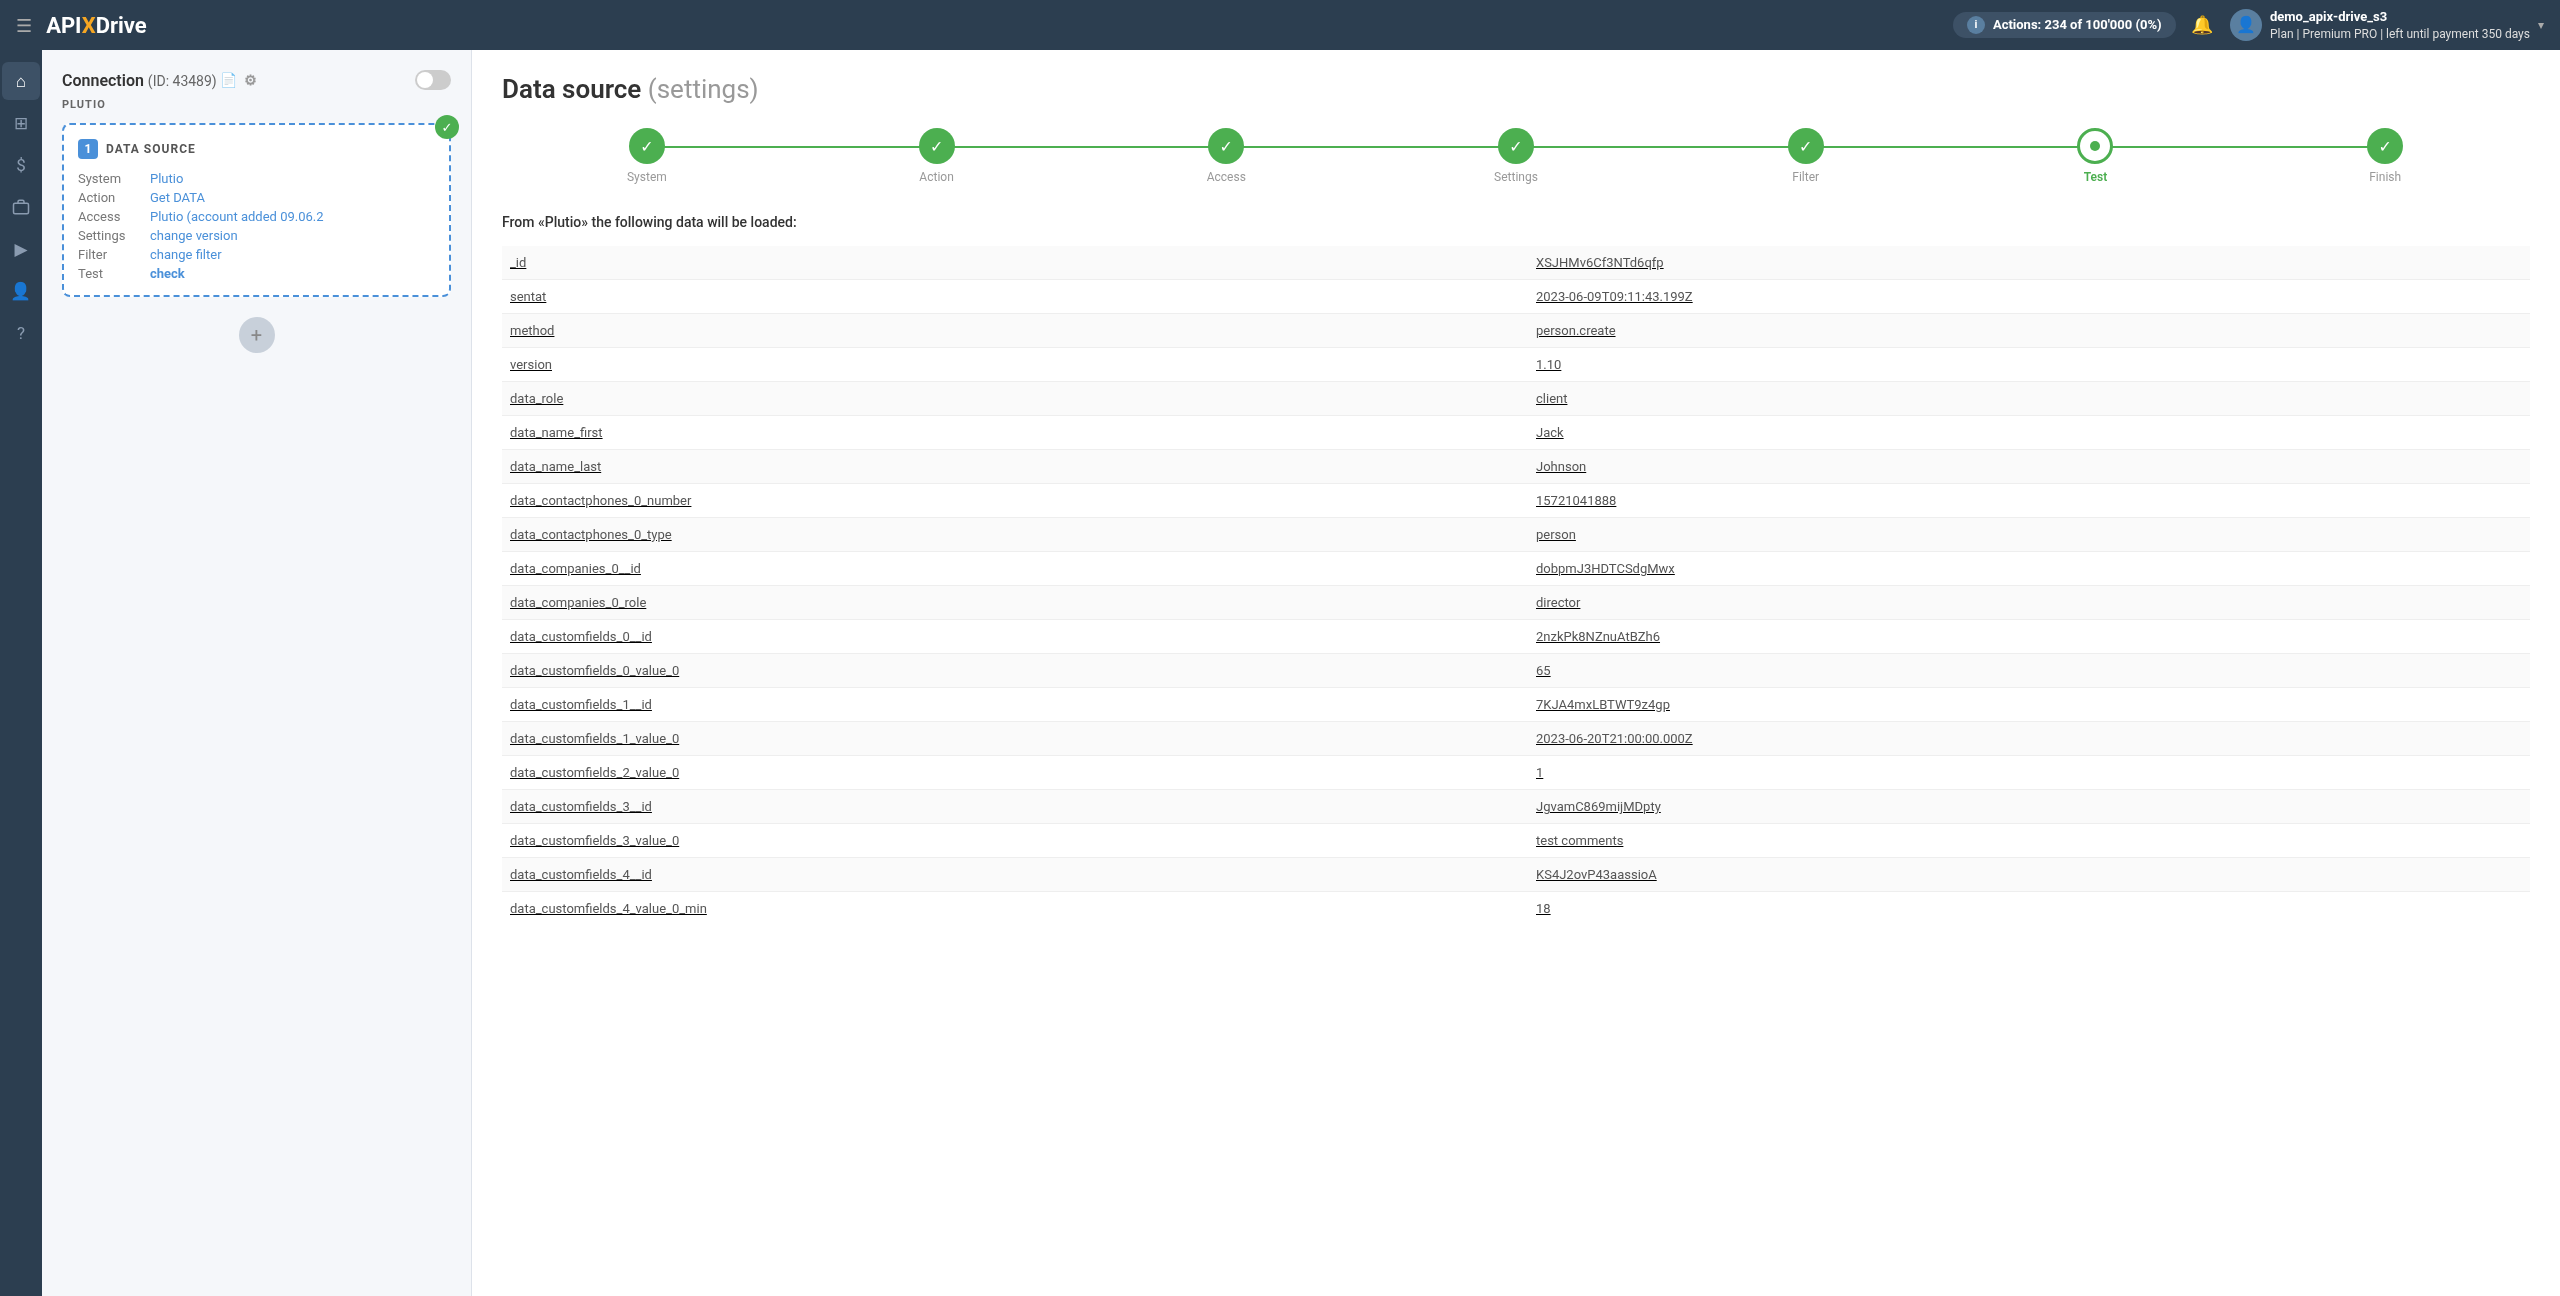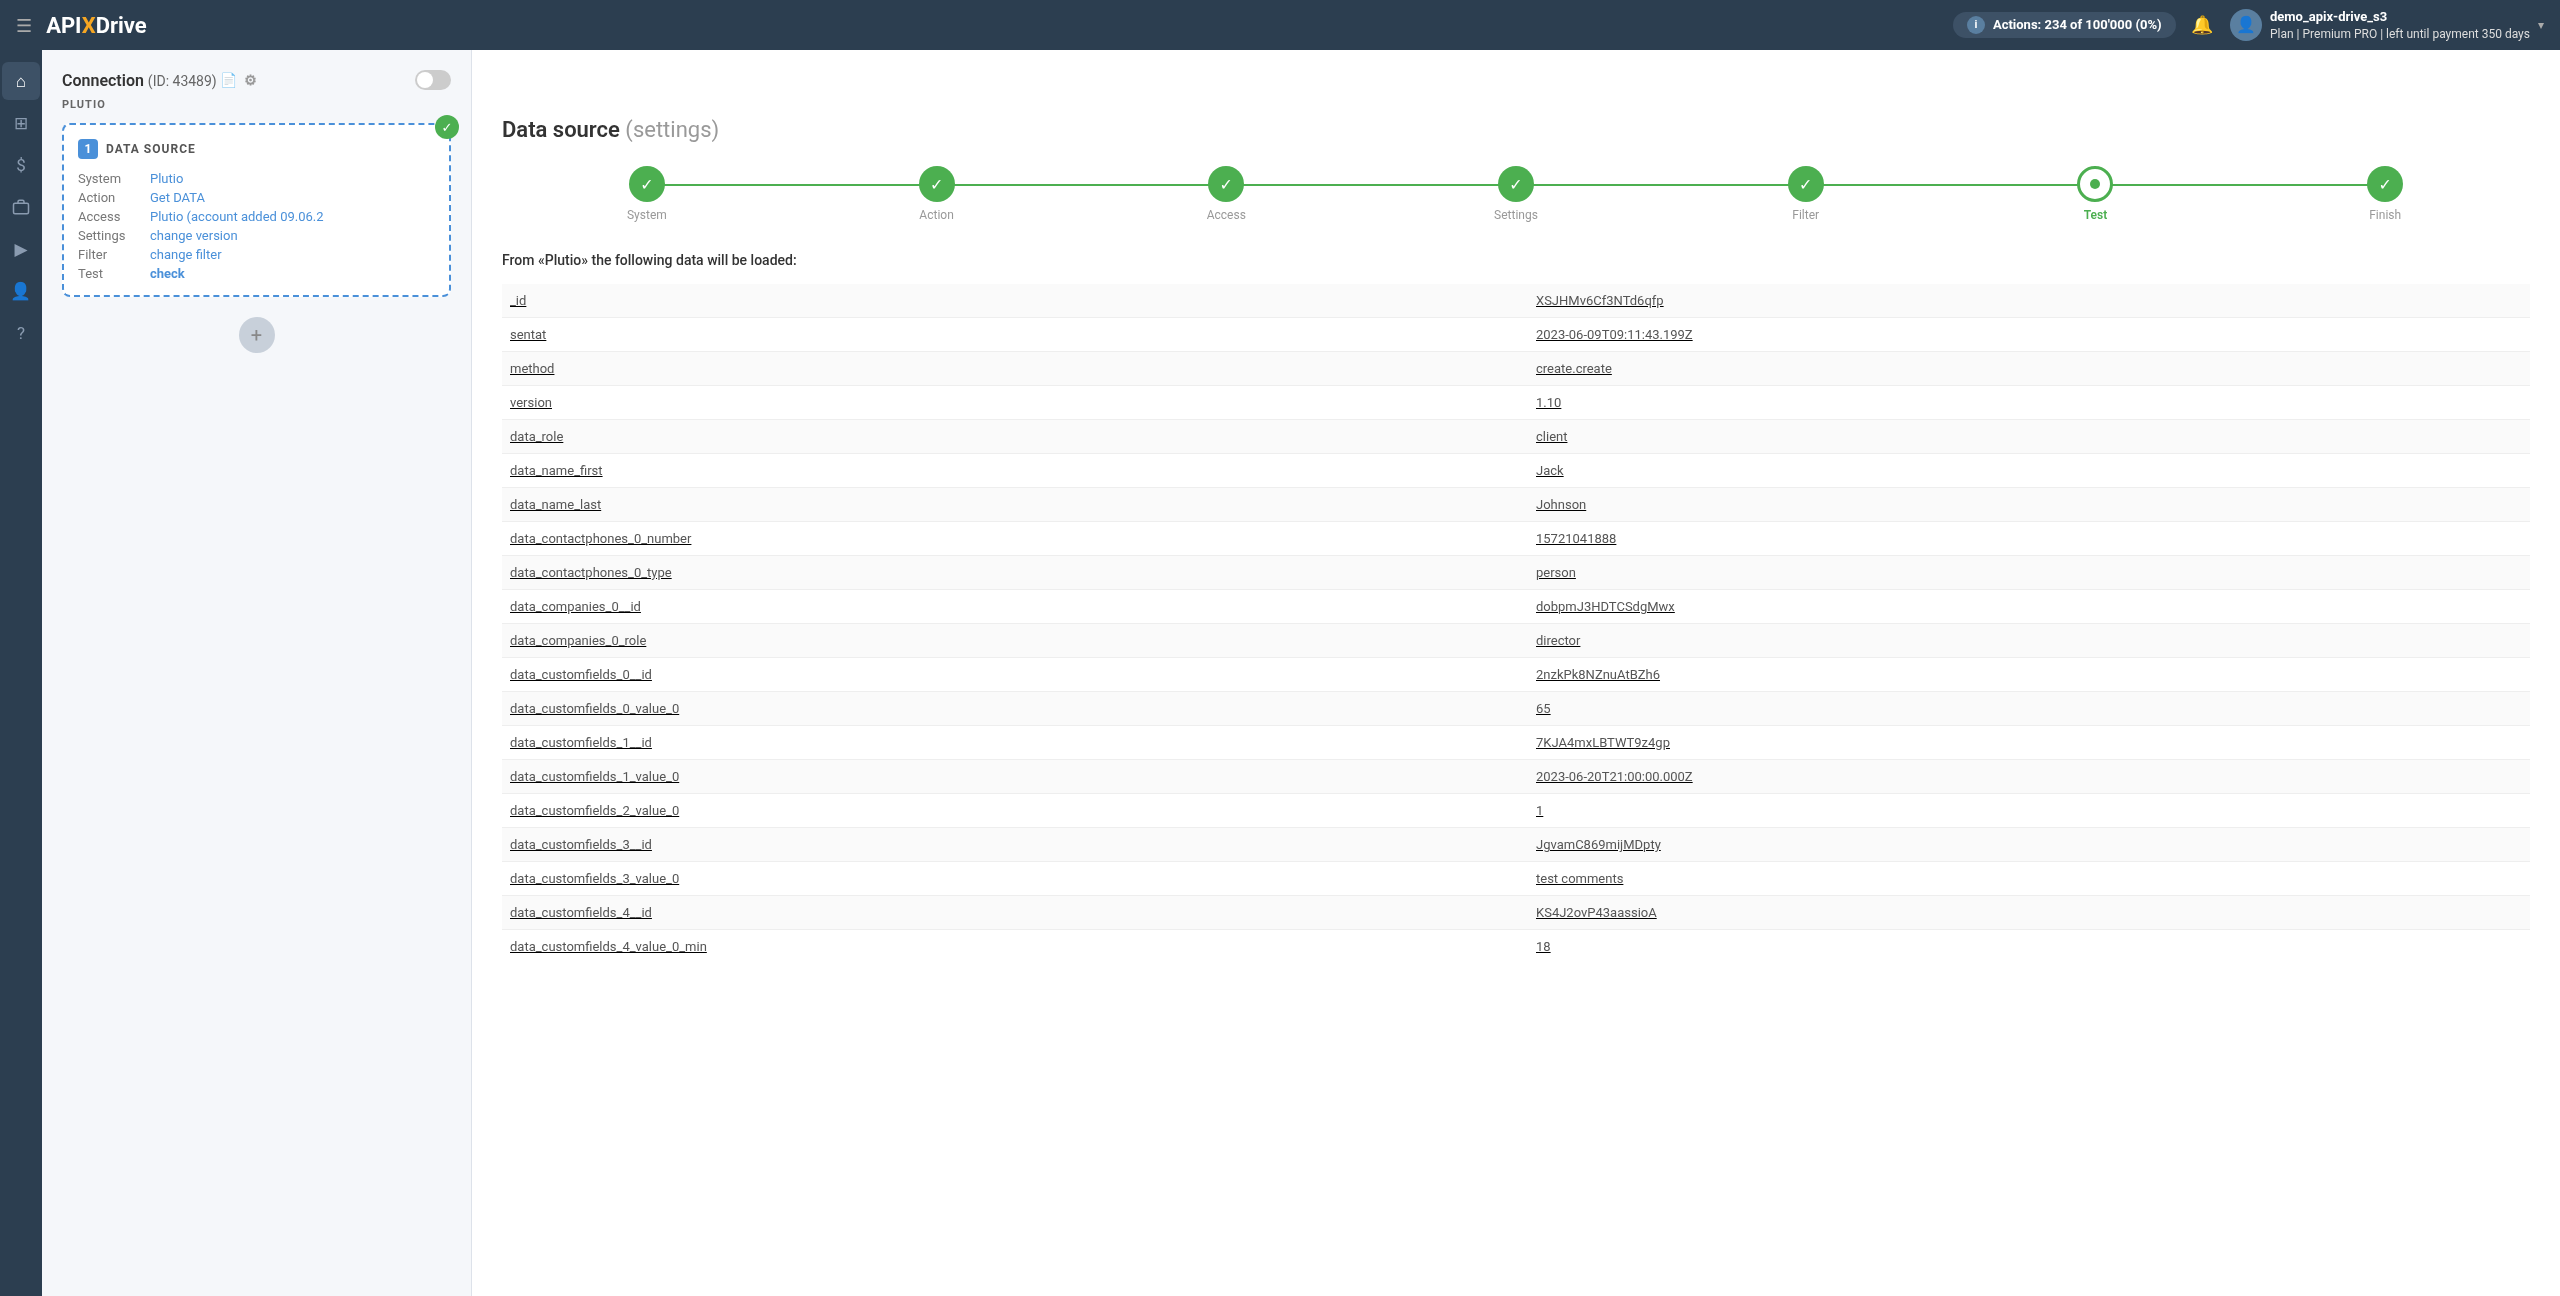--- a/index.html
+++ b/index.html
@@ -196,25 +196,24 @@
     }
 
     
     .main-content {
       flex: 1;
       overflow-y: auto;
       padding: 24px 30px;
       background: white;
     }
     .page-title {
-      font-size: 22px;
+      font-size: 26px;
       font-weight: 600;
       color: #333;
       margin-bottom: 24px;
-      margin-top: 43px;
     }
     .page-title .subtitle { color: #999; font-weight: 400; }
 
     
     .steps {
       display: flex;
       align-items: flex-start;
       gap: 0;
       margin-bottom: 30px;
     }
@@ -438,21 +437,21 @@
       <tr>
             <td>_id</td>
             <td>XSJHMv6Cf3NTd6qfp</td>
           </tr>
           <tr>
             <td>sentat</td>
             <td>2023-06-09T09:11:43.199Z</td>
           </tr>
           <tr>
             <td>method</td>
-            <td>create.create</td>
+            <td>person.create</td>
           </tr>
           <tr>
             <td>version</td>
             <td>1.10</td>
           </tr>
           <tr>
             <td>data_role</td>
             <td>client</td>
           </tr>
           <tr>

